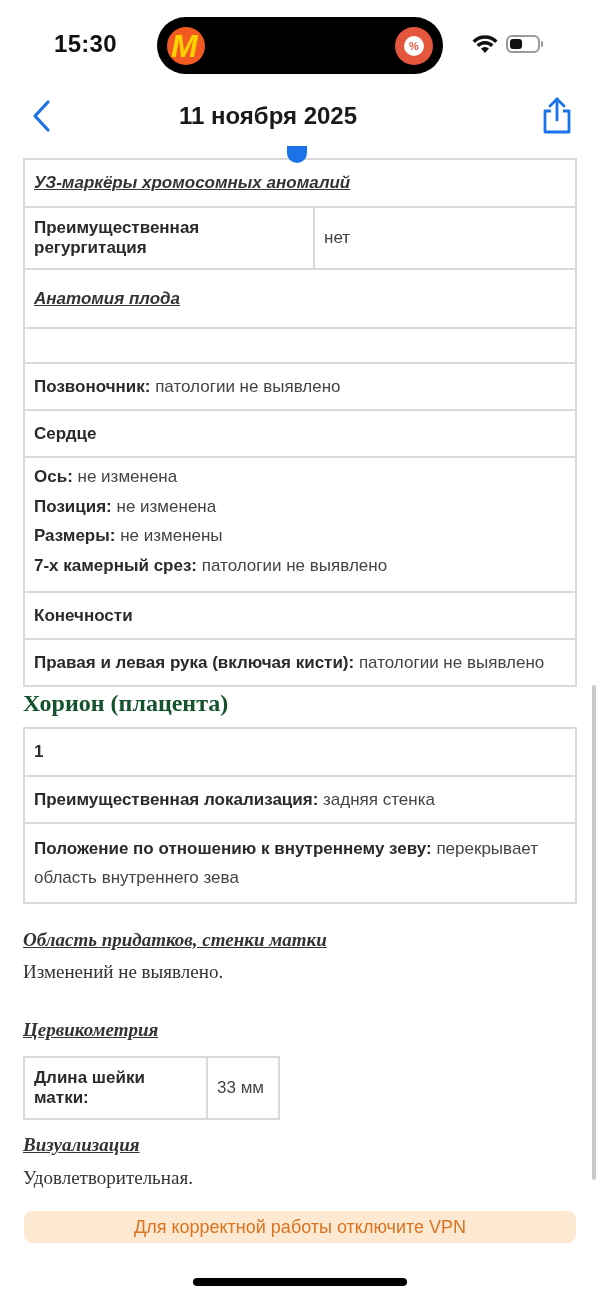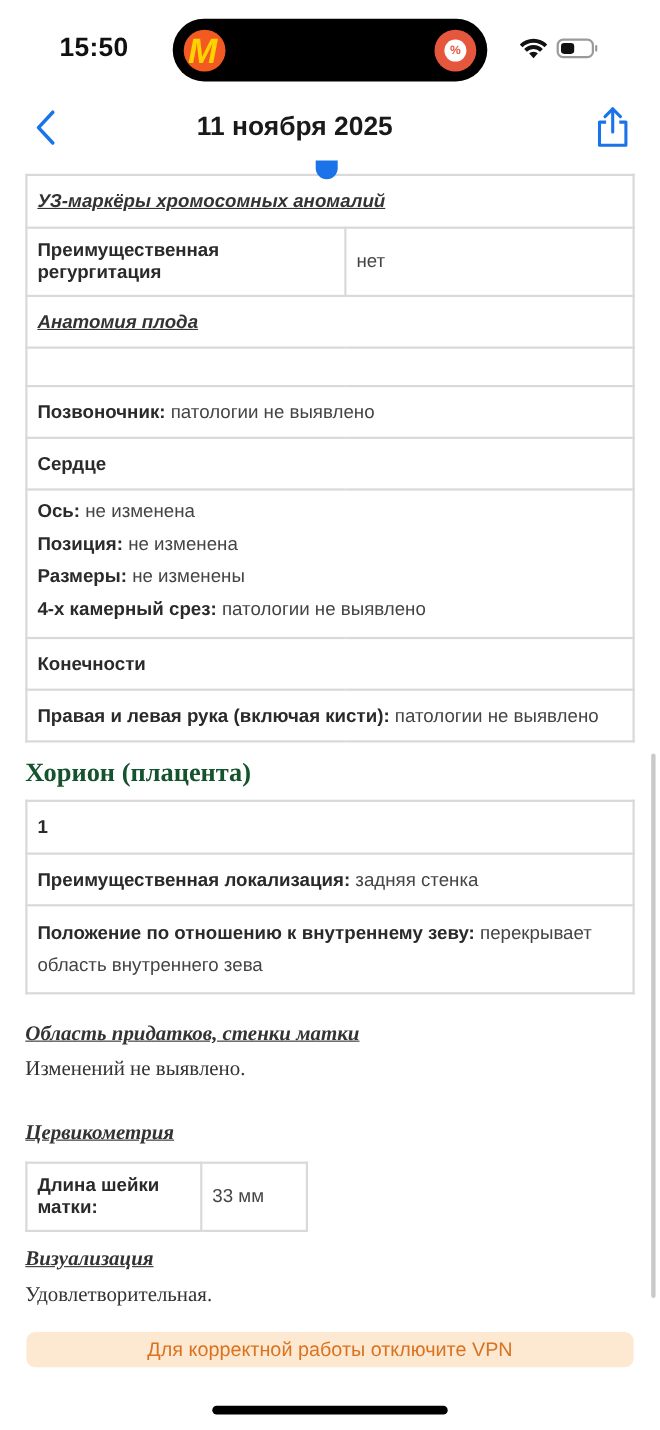--- a/index.html
+++ b/index.html
@@ -39,21 +39,21 @@
     .scrollbar { position: absolute; left: 592px; top: 685px; width: 4px; height: 495px; background: #c9c9c9; border-radius: 2px; }
 
     .vpn-banner { position: absolute; left: 24px; top: 1211px; width: 552px; height: 32px; background: #fde8d2; border-radius: 8px; text-align: center; line-height: 32px; font-size: 18px; color: #d9731f; font-family: "Liberation Sans", sans-serif; }
 
     .home-indicator { position: absolute; left: 193px; top: 1278px; width: 214px; height: 8px; background: #000; border-radius: 4px; }
   </style>
 </head>
 <body>
 
 <div class="status-bar">
-  <div class="status-time">15:50</div>
+  <div class="status-time">15:30</div>
   <div class="island">
     <div class="island-app-left">
         <span>M</span>
       </div>
     <div class="island-app-right">
         <span>%</span>
       </div>
   </div>
   <svg class="wifi" width="26" height="20" viewBox="0 0 26 20">
     <path d="M13 19 L9 14.5 A6 6 0 0 1 17 14.5 Z" fill="#111"></path>
@@ -79,38 +79,38 @@
 
 <table class="tbl" style="top:158px;">
   <tbody>
       <tr style="height:48px;">
     <td colspan="2"><span class="sec-link">УЗ-маркёры хромосомных аномалий</span></td>
   </tr>
   <tr style="height:47px;">
     <td style="width:290px;"><b>Преимущественная регургитация</b></td>
     <td class="plain">нет</td>
   </tr>
-  <tr style="height:47px;">
+  <tr style="height:59px;">
     <td colspan="2"><span class="sec-link">Анатомия плода</span></td>
   </tr>
   <tr style="height:35px;">
     <td colspan="2"></td>
   </tr>
   <tr style="height:47px;">
     <td colspan="2"><b>Позвоночник:</b><span class="plain"> патологии не выявлено</span></td>
   </tr>
   <tr style="height:47px;">
     <td colspan="2"><b>Сердце</b></td>
   </tr>
   <tr style="height:135px;">
     <td colspan="2" style="line-height:29.5px; padding-top:3px;">
       <div><b>Ось:</b><span class="plain"> не изменена</span></div>
       <div><b>Позиция:</b><span class="plain"> не изменена</span></div>
       <div><b>Размеры:</b><span class="plain"> не изменены</span></div>
-      <div><b>4-х камерный срез:</b><span class="plain"> патологии не выявлено</span></div>
+      <div><b>7-х камерный срез:</b><span class="plain"> патологии не выявлено</span></div>
     </td>
   </tr>
   <tr style="height:47px;">
     <td colspan="2"><b>Конечности</b></td>
   </tr>
   <tr style="height:47px;">
     <td colspan="2"><b>Правая и левая рука (включая кисти):</b><span class="plain"> патологии не выявлено</span></td>
   </tr>
 </tbody>
   </table>
@@ -132,21 +132,21 @@
 </tbody>
   </table>
 
 <div class="sub-link" style="top:929px;">Область придатков, стенки матки</div>
 <div class="para" style="top:961px;">Изменений не выявлено.</div>
 
 <div class="sub-link" style="top:1019px;">Цервикометрия</div>
 <table class="tbl" style="top:1056px; width:257px;">
   <tbody>
       <tr style="height:48px;">
-    <td style="width:159px;"><b>Длина шейки матки:</b></td>
+    <td style="width:183px;"><b>Длина шейки матки:</b></td>
     <td class="plain">33 мм</td>
   </tr>
 </tbody>
   </table>
 
 <div class="sub-link" style="top:1134px;">Визуализация</div>
 <div class="para" style="top:1167px;">Удовлетворительная.</div>
 
 <div class="scrollbar"></div>
 

